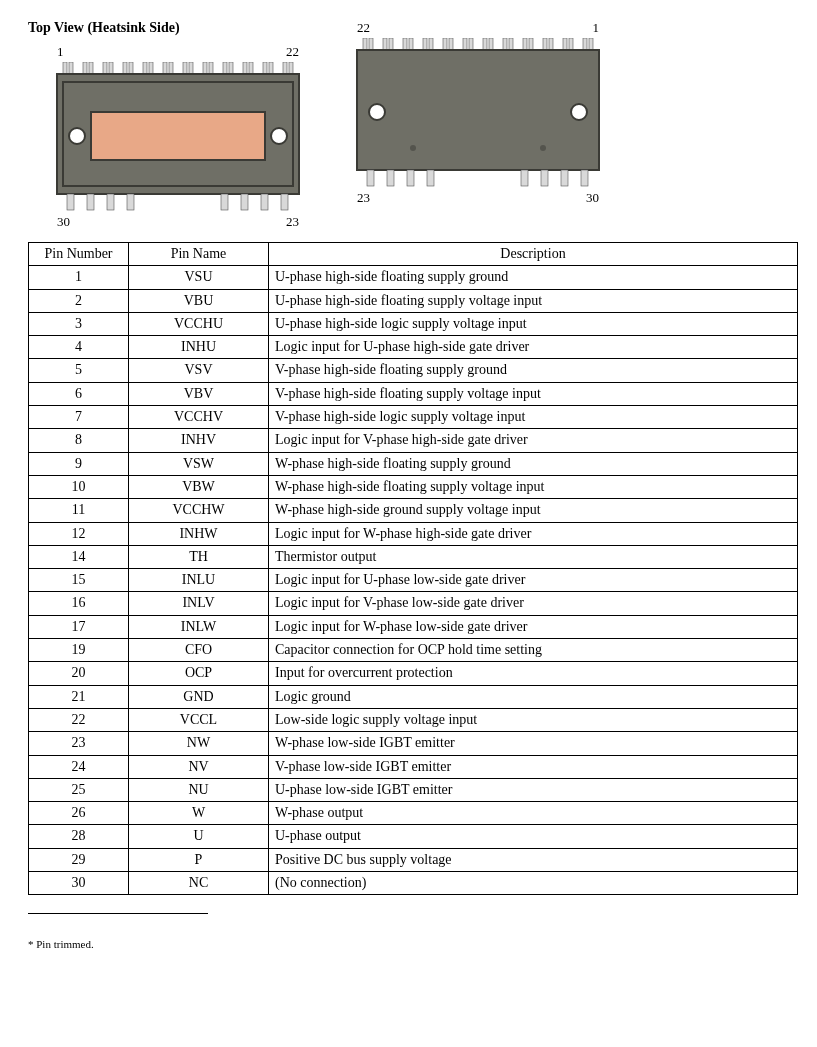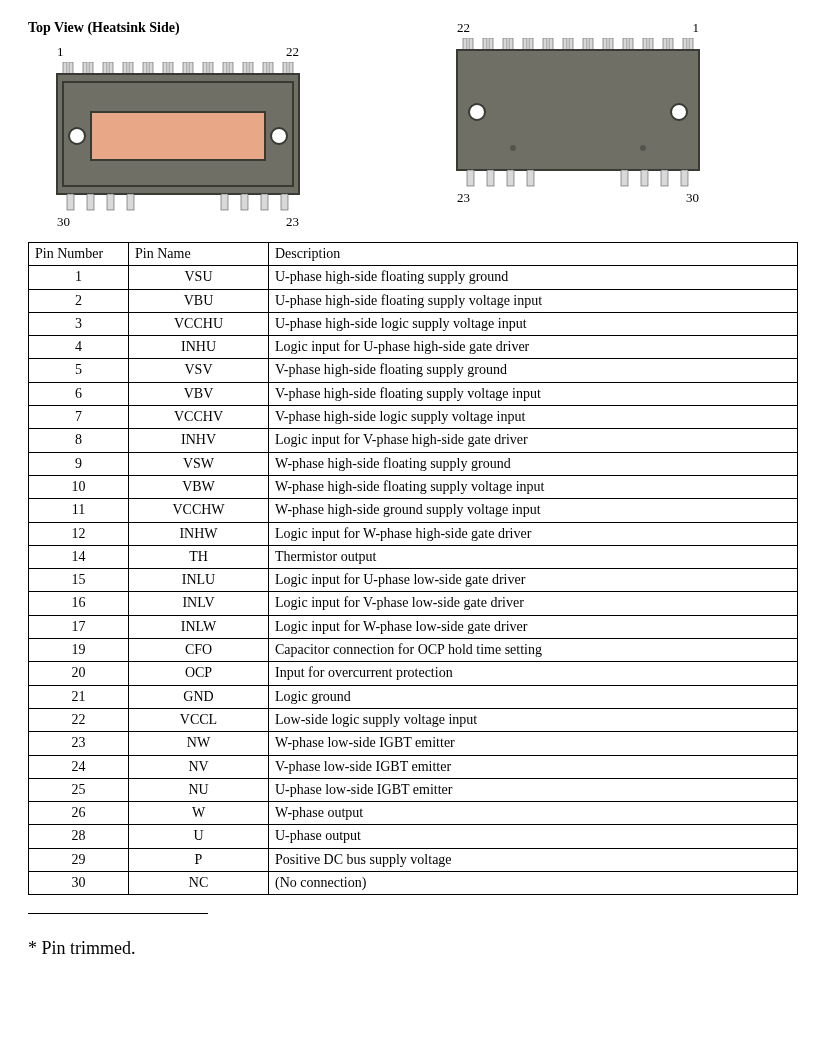--- a/index.html
+++ b/index.html
@@ -7,21 +7,20 @@
     font-size: 14px;
     color: #000;
     margin: 0;
     padding: 20px 20px 20px 28px;
     width: 817px;
     box-sizing: border-box;
     background: #fff;
   }
   .views-row {
     display: flex;
-    gap: 100px;
     margin-bottom: 12px;
   }
   .view-block {
     width: 300px;
   }
   .view-title {
     font-weight: bold;
     font-size: 14px;
     margin-bottom: 8px;
   }
@@ -51,28 +50,28 @@
   }
   table.pin-table th, table.pin-table td {
     border: 1px solid #000;
     padding: 1px 6px;
     font-size: 14px;
     line-height: 1.45;
     vertical-align: middle;
   }
   table.pin-table th {
     font-weight: normal;
-    text-align: left;
+    text-align: center;
   }
   table.pin-table td.c { text-align: center; }
   table.pin-table col.col1 { width: 100px; }
   table.pin-table col.col2 { width: 140px; }
 
   .footnote {
-    font-size: 18px;
+    font-size: 11px;
     margin-top: 24px;
   }
   hr.fn-rule {
     border: none;
     border-top: 1px solid #000;
     width: 180px;
     margin: 18px 0 4px 0;
   }
 </style>
 </head>

